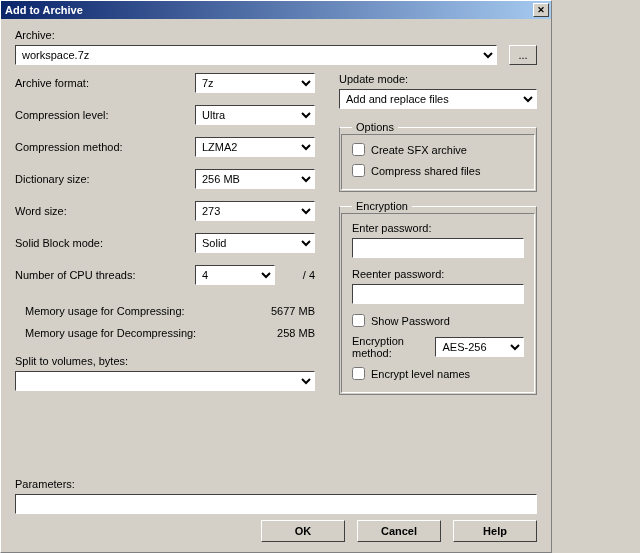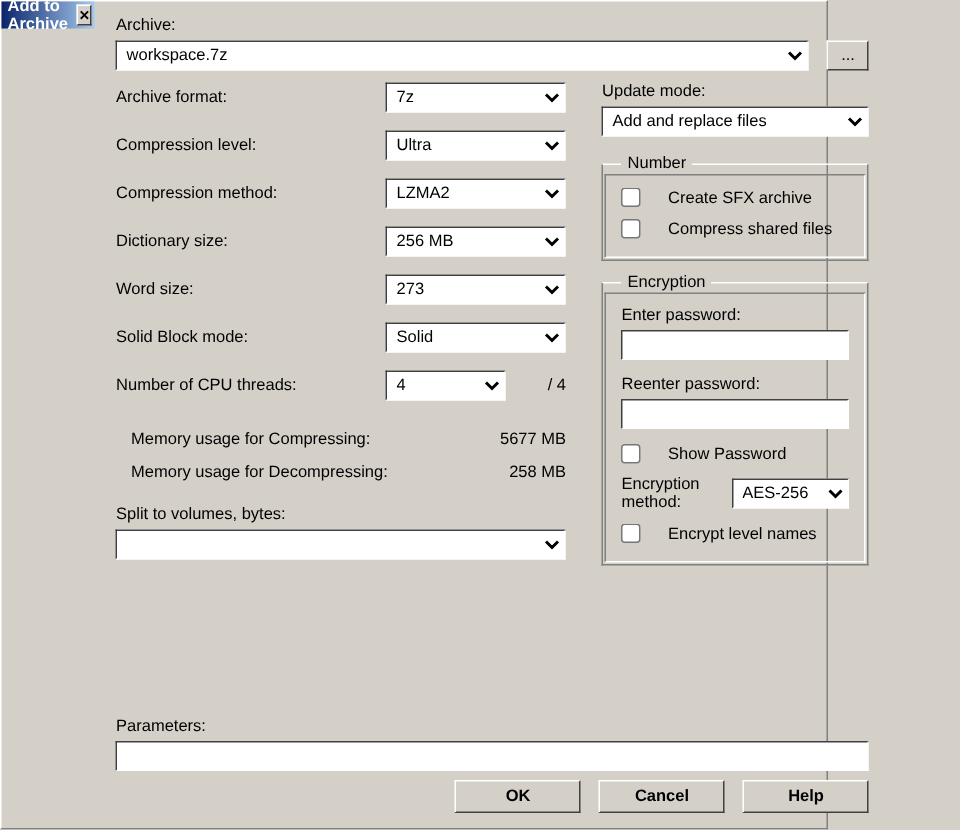--- a/index.html
+++ b/index.html
@@ -1,38 +1,38 @@
 <!DOCTYPE html>
 <html><head>
 <meta charset="utf-8">
 <style>
 * { box-sizing: border-box; font-family: Tahoma, Arial, sans-serif; font-size: 11px; }
 body { margin: 0; background: #d4d0c8; width: 640px; height: 553px; }
-.window { width: 552px; height: 553px; background: #d4d0c8; border: 1px solid #808080; border-top-color: #fff; border-left-color: #fff; display: flex; flex-direction: row; }
+.window { width: 552px; height: 553px; background: #d4d0c8; border: 1px solid #808080; border-top-color: #fff; border-left-color: #fff; display: flex; flex-direction: column; }
 .titlebar { background: linear-gradient(to right, #0a246a, #a6caf0); color: #fff; height: 18px; display: flex; align-items: center; justify-content: space-between; padding: 0 2px 0 4px; font-weight: bold; }
 .titlebar-btn { width: 16px; height: 14px; background: #d4d0c8; border: 1px solid #404040; border-top-color: #fff; border-left-color: #fff; display: flex; align-items: center; justify-content: center; color: #000; font-weight: bold; font-size: 9px; padding: 0; }
 .body { padding: 10px 14px; flex: 1; display: flex; flex-direction: column; }
 .row { display: flex; align-items: center; margin-bottom: 8px; }
 .lbl { color: #000; }
 select, input[type="text"], input[type="password"] { background: #fff; border: 1px solid #808080; border-top-color: #404040; border-left-color: #404040; border-bottom-color: #fff; border-right-color: #fff; height: 20px; padding: 1px 2px; font-size: 11px; }
 select { padding-right: 0; }
 .browse-btn { width: 28px; height: 20px; background: #d4d0c8; border: 1px solid #404040; border-top-color: #fff; border-left-color: #fff; display: flex; align-items: center; justify-content: center; }
 .cols { display: flex; gap: 24px; flex: 1; }
 .col-l { width: 300px; }
 .col-r { flex: 1; }
 .form-row { display: flex; align-items: center; justify-content: space-between; margin-bottom: 12px; height: 20px; }
 .form-row .lbl { width: 150px; }
 .form-row select { width: 120px; }
 .thread-row select { width: 80px; }
 .thread-count { width: 36px; text-align: right; margin-left: 4px; }
 .memrow { display: flex; justify-content: space-between; margin-bottom: 10px; margin-left: 10px; }
 fieldset { border: 1px solid #808080; border-top-color: #fff; position: relative; margin: 0 0 8px 0; padding: 10px 12px 6px 12px; }
 fieldset::before { content: ""; position: absolute; inset: 1px; border: 1px solid #808080; border-bottom-color: #fff; border-right-color: #fff; pointer-events: none; }
 legend { padding: 0 4px; position: relative; z-index: 1; background: #d4d0c8; }
-.chk-row { display: flex; align-items: center; gap: 18px; margin-bottom: 8px; }
+.chk-row { display: flex; align-items: center; gap: 6px; margin-bottom: 8px; }
 input[type="checkbox"] { width: 13px; height: 13px; margin: 0; }
 .enc-input { width: 100%; margin-bottom: 10px; }
 .enc-row { display: flex; align-items: center; justify-content: space-between; margin-bottom: 8px; }
 .btns { display: flex; justify-content: flex-end; gap: 12px; padding: 6px 0 0 0; }
 .btn { width: 84px; height: 22px; background: #d4d0c8; border: 1px solid #404040; border-top-color: #fff; border-left-color: #fff; font-weight: bold; }
 .full-input { width: 100%; }
 .archive-combo { flex: 1; display: flex; justify-content: center; }
 .archive-combo select { flex: 1; }
 </style>
 </head>
@@ -98,21 +98,21 @@
         <div style="height:6px"></div>
         <div class="lbl" style="margin-bottom:4px">Split to volumes, bytes:</div>
         <select class="full-input"><option></option></select>
       </div>
 
       <div class="col-r">
         <div class="lbl" style="margin-bottom:4px">Update mode:</div>
         <select class="full-input" style="margin-bottom:12px"><option>Add and replace files</option></select>
 
         <fieldset>
-          <legend>Number</legend>
+          <legend>Options</legend>
           <div class="chk-row">
               <input type="checkbox" style="">
               <span>Create SFX archive</span>
             </div>
           <div class="chk-row">
               <input type="checkbox" style="">
               <span>Compress shared files</span>
             </div>
         </fieldset>
 

